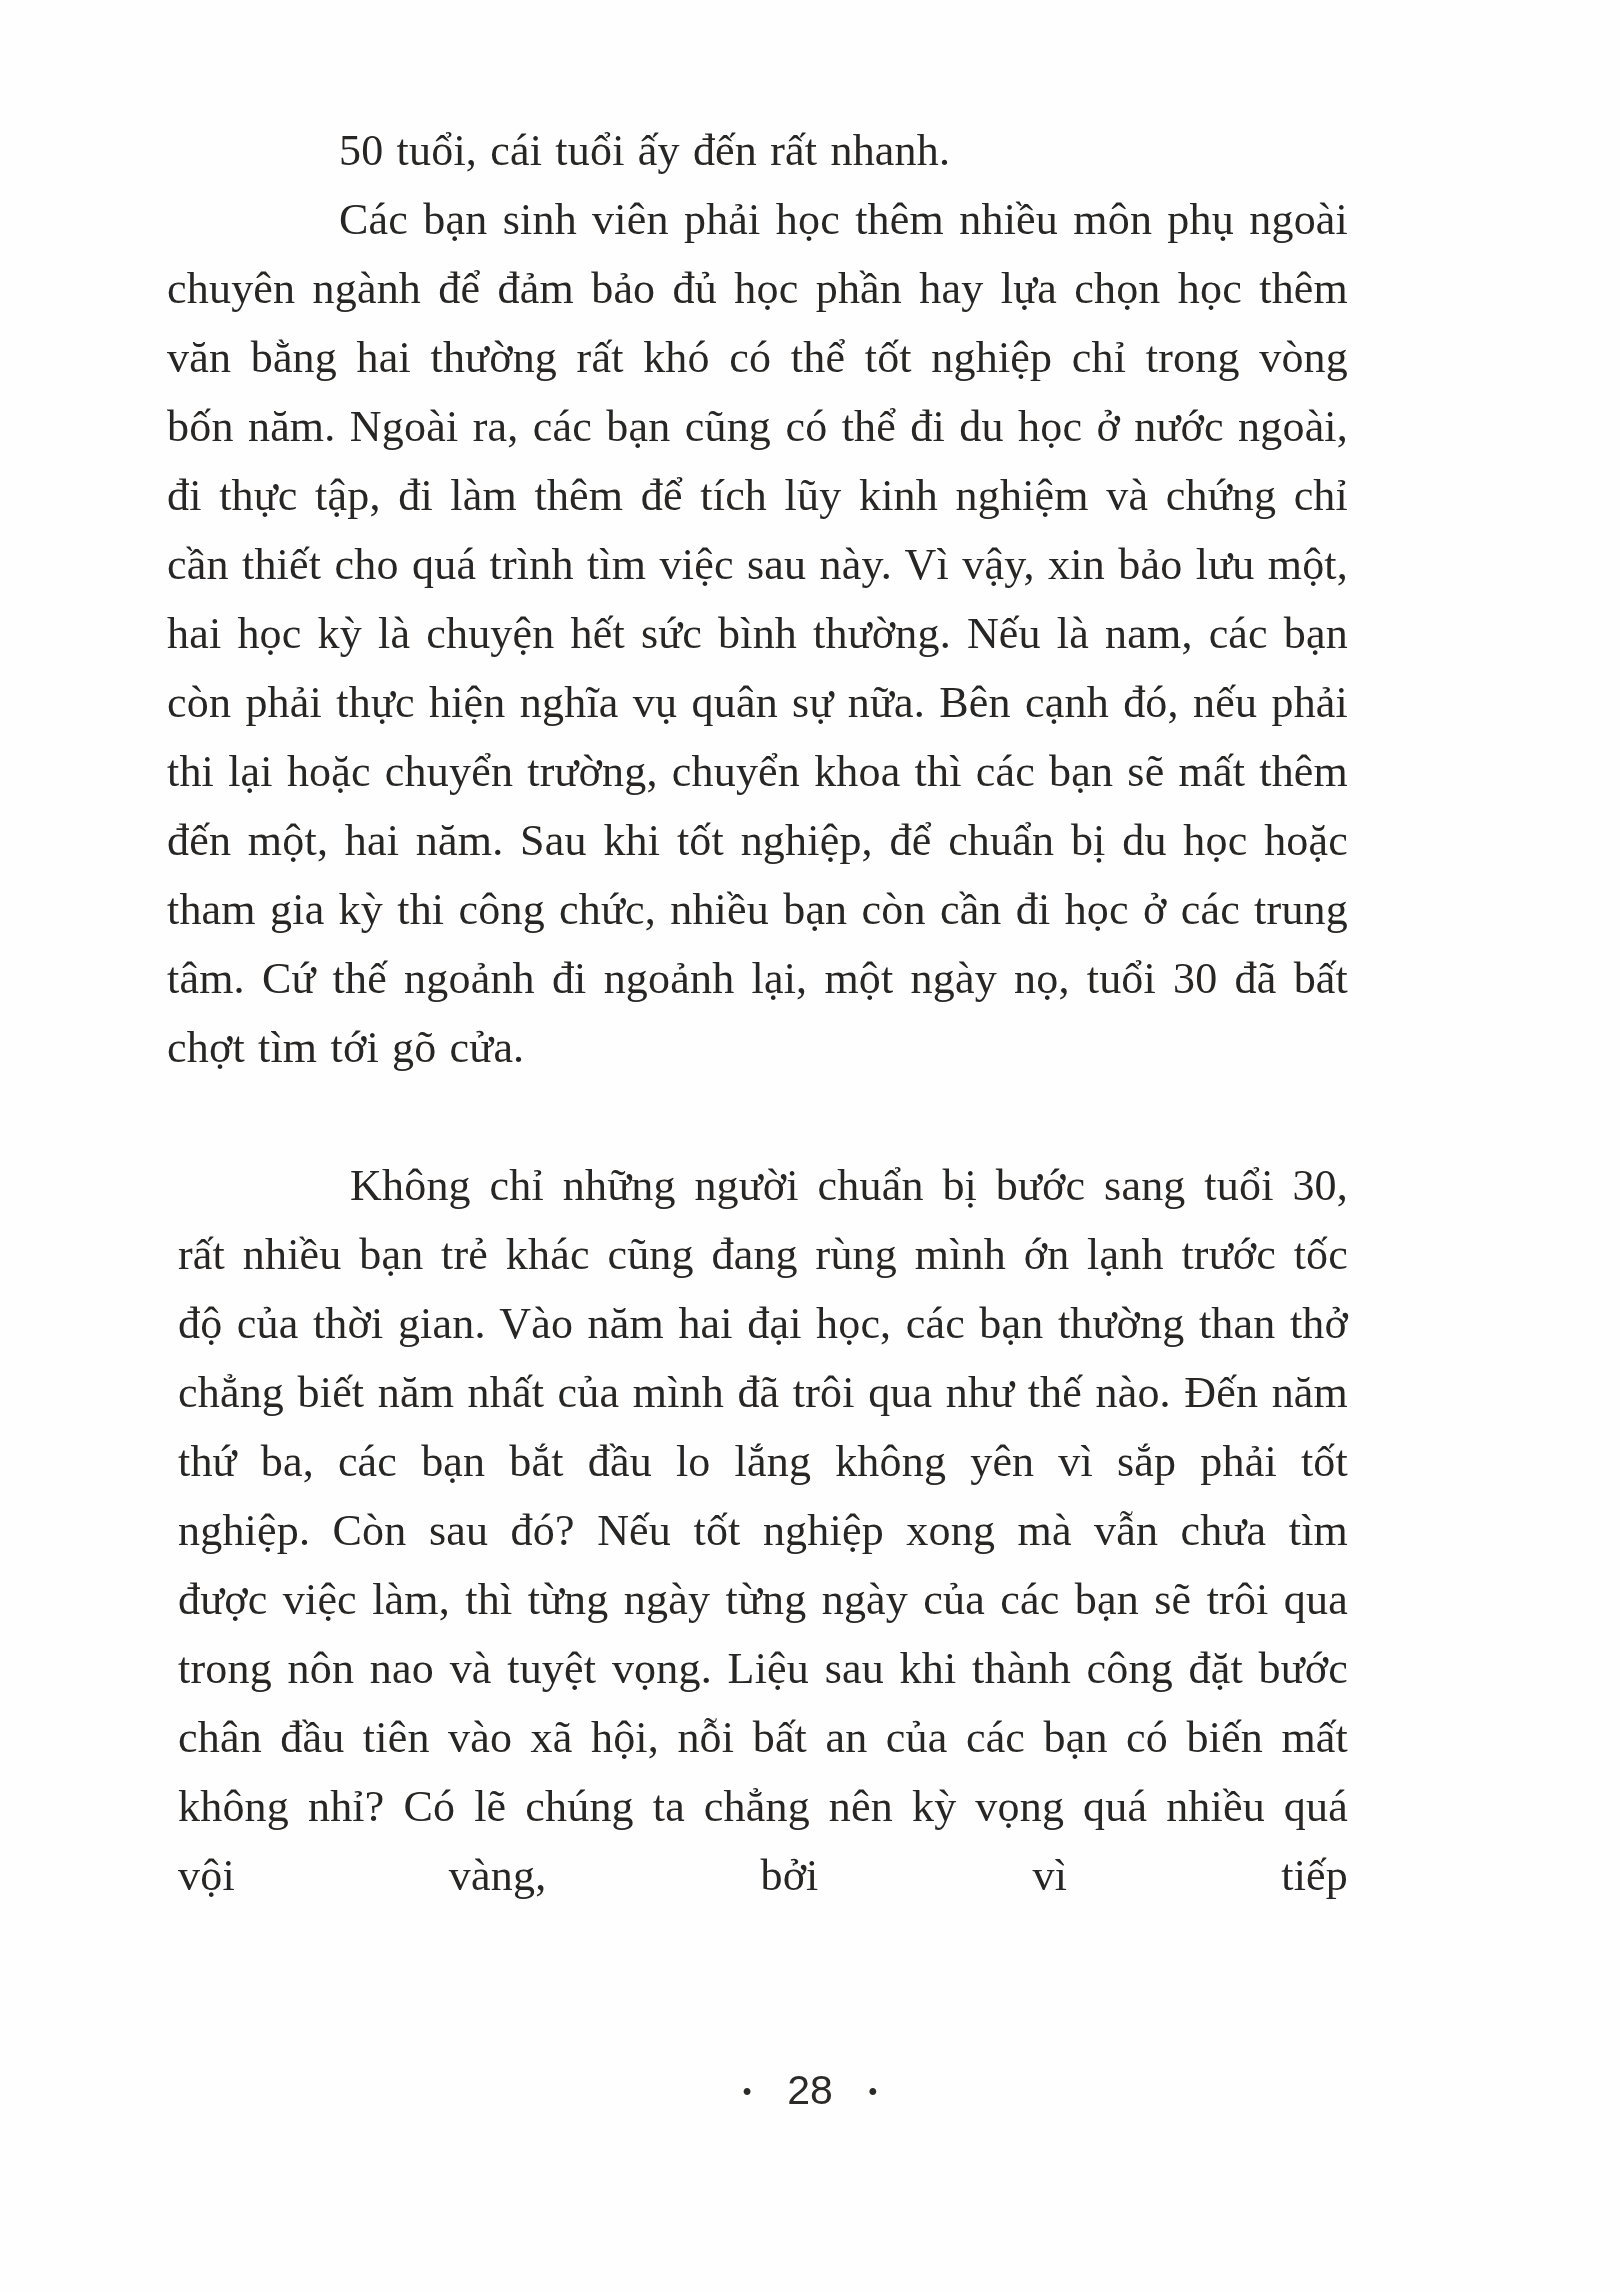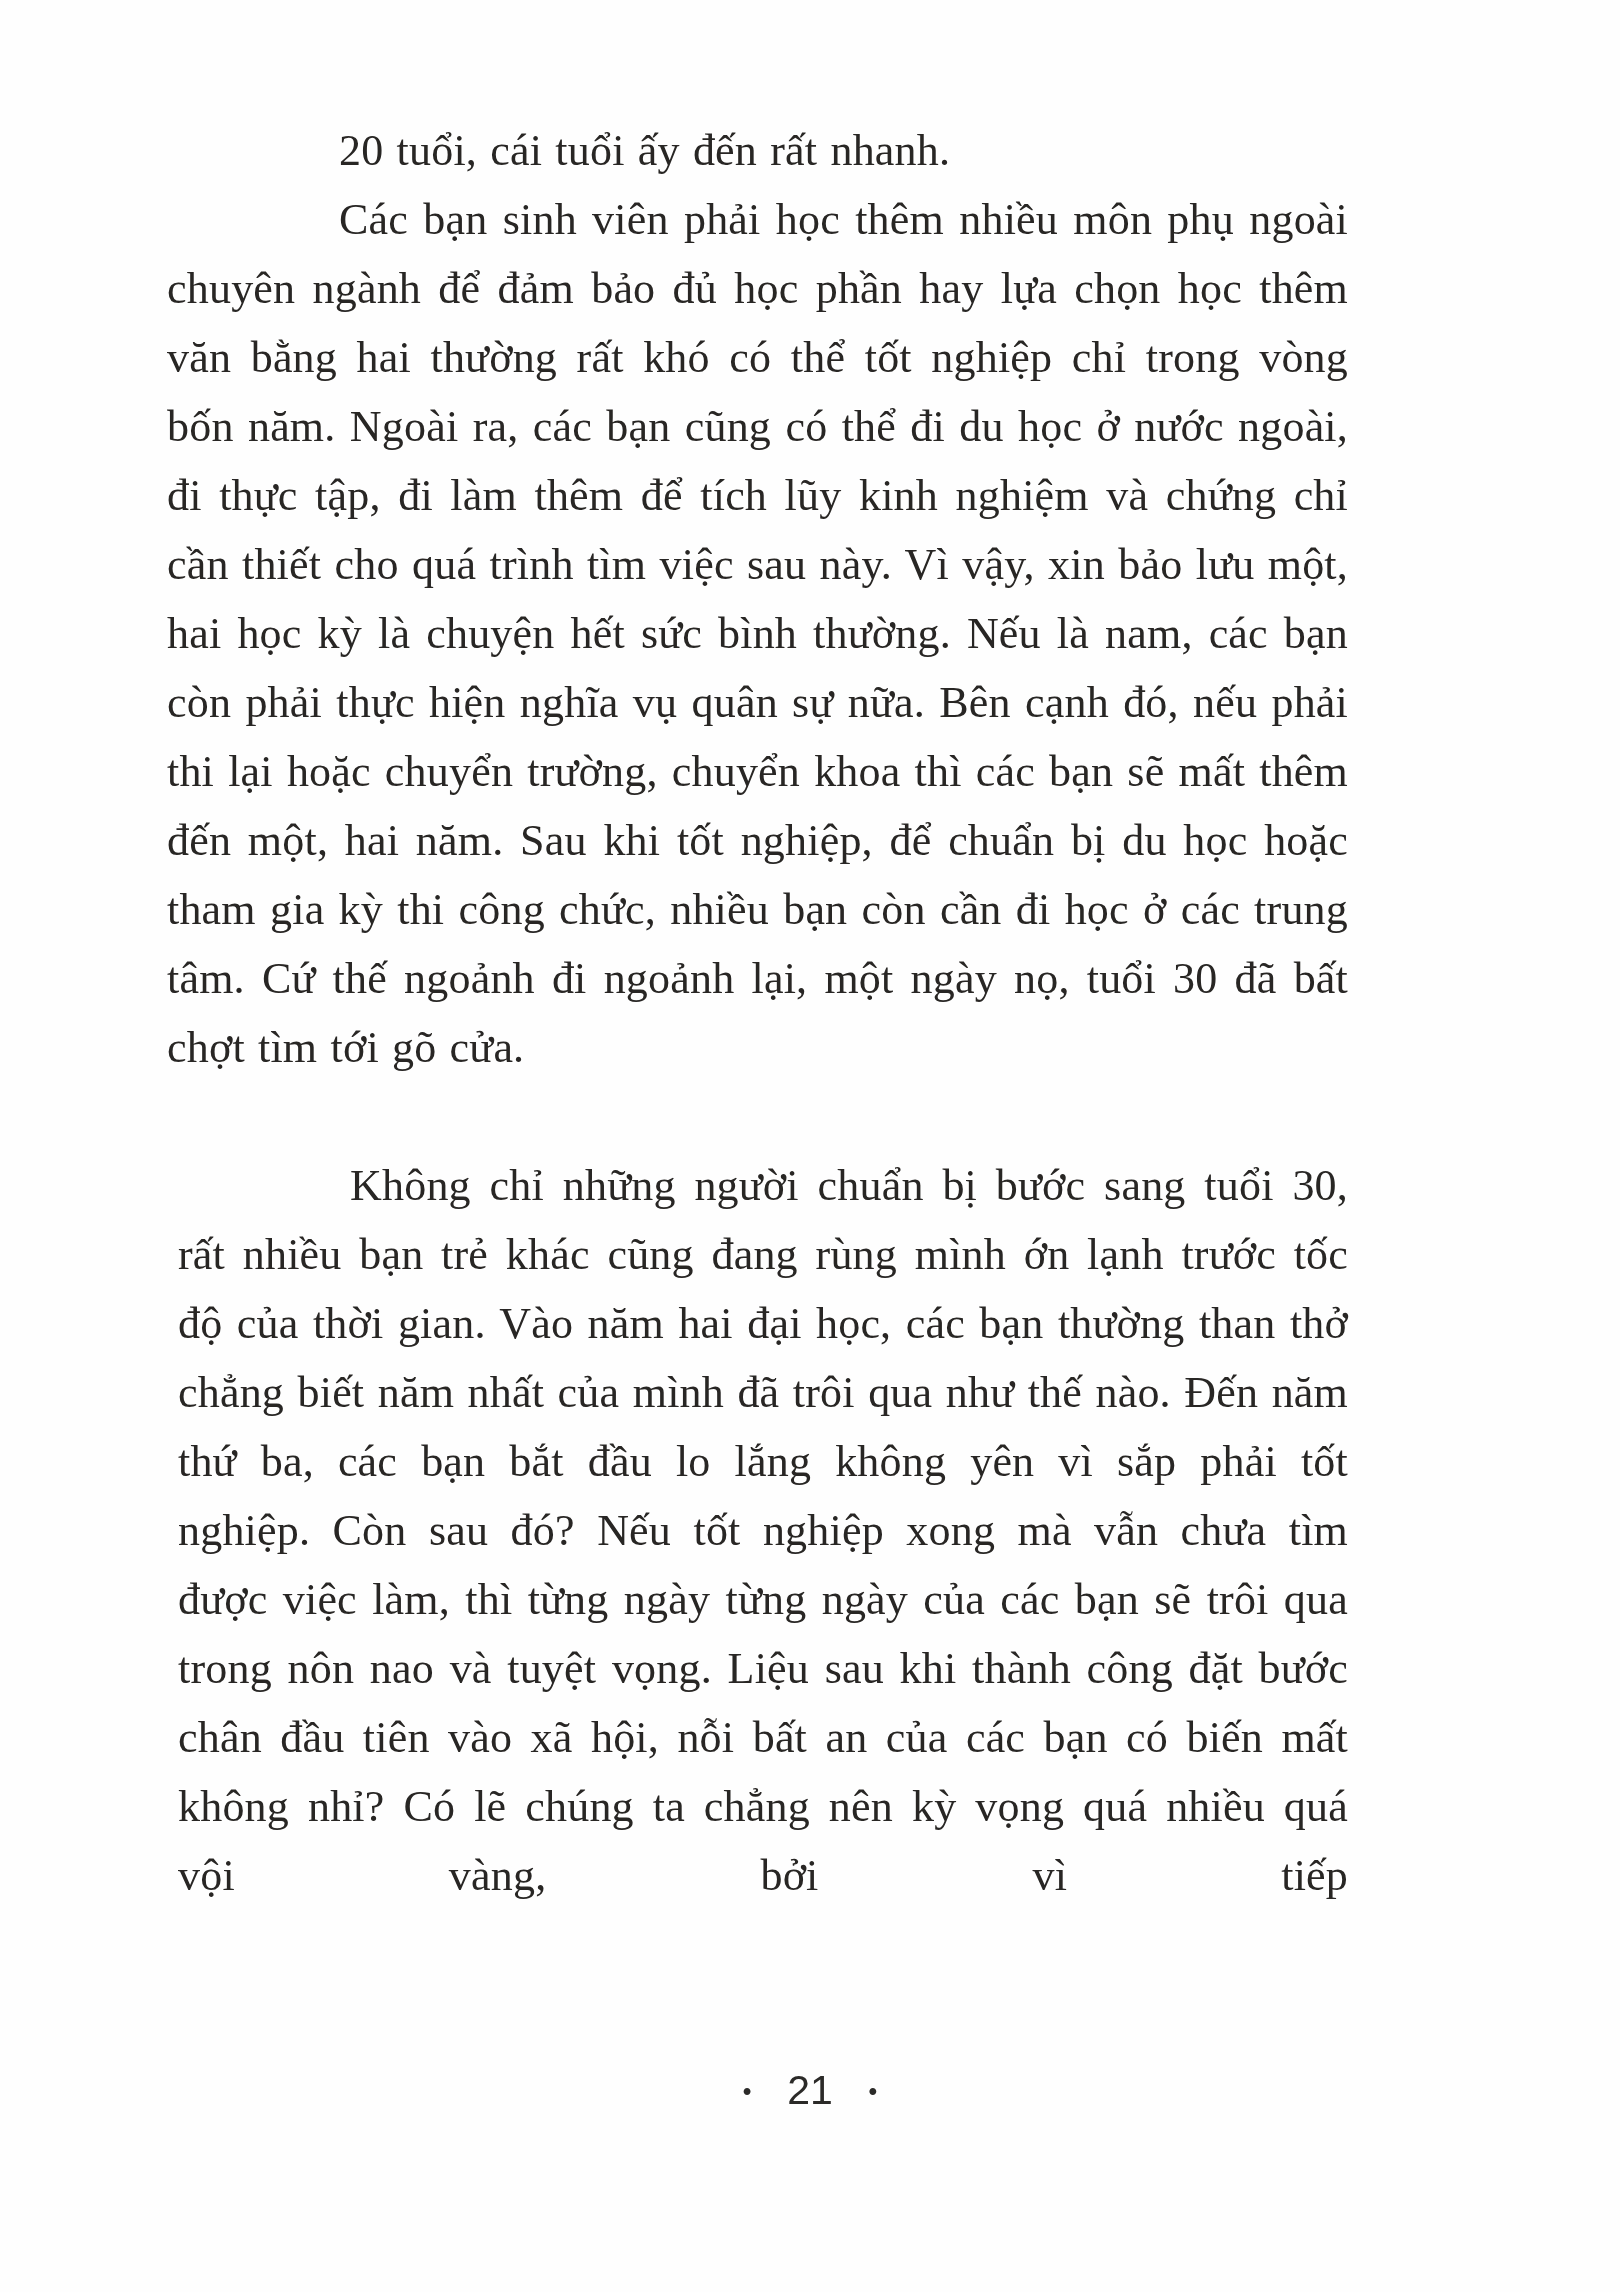--- a/index.html
+++ b/index.html
@@ -64,25 +64,25 @@
     font-size: 41px;
     line-height: 1;
   }
 </style>
 </head>
 <body>
 
 <div class="page">
 
   <main class="text-block">
-    <p class="para">20 tuổi, cái tuổi ấy đến rất nhanh.</p>
+    <p class="para">50 tuổi, cái tuổi ấy đến rất nhanh.</p>
     <p class="para">Các bạn sinh viên phải học thêm nhiều môn phụ ngoài chuyên ngành để đảm bảo đủ học phần hay lựa chọn học thêm văn bằng hai thường rất khó có thể tốt nghiệp chỉ trong vòng bốn năm. Ngoài ra, các bạn cũng có thể đi du học ở nước ngoài, đi thực tập, đi làm thêm để tích lũy kinh nghiệm và chứng chỉ cần thiết cho quá trình tìm việc sau này. Vì vậy, xin bảo lưu một, hai học kỳ là chuyện hết sức bình thường. Nếu là nam, các bạn còn phải thực hiện nghĩa vụ quân sự nữa. Bên cạnh đó, nếu phải thi lại hoặc chuyển trường, chuyển khoa thì các bạn sẽ mất thêm đến một, hai năm. Sau khi tốt nghiệp, để chuẩn bị du học hoặc tham gia kỳ thi công chức, nhiều bạn còn cần đi học ở các trung tâm. Cứ thế ngoảnh đi ngoảnh lại, một ngày nọ, tuổi 30 đã bất chợt tìm tới gõ cửa.</p>
     <p class="para spaced continues">Không chỉ những người chuẩn bị bước sang tuổi 30, rất nhiều bạn trẻ khác cũng đang rùng mình ớn lạnh trước tốc độ của thời gian. Vào năm hai đại học, các bạn thường than thở chẳng biết năm nhất của mình đã trôi qua như thế nào. Đến năm thứ ba, các bạn bắt đầu lo lắng không yên vì sắp phải tốt nghiệp. Còn sau đó? Nếu tốt nghiệp xong mà vẫn chưa tìm được việc làm, thì từng ngày từng ngày của các bạn sẽ trôi qua trong nôn nao và tuyệt vọng. Liệu sau khi thành công đặt bước chân đầu tiên vào xã hội, nỗi bất an của các bạn có biến mất không nhỉ? Có lẽ chúng ta chẳng nên kỳ vọng quá nhiều quá vội vàng, bởi vì tiếp</p>
   </main>
 
   <footer class="page-footer">
     <span class="footer-bullet">•</span>
-    <span class="page-number">21</span>
+    <span class="page-number">28</span>
     <span class="footer-bullet">•</span>
   </footer>
 
 </div>
 
 
 </body></html>

